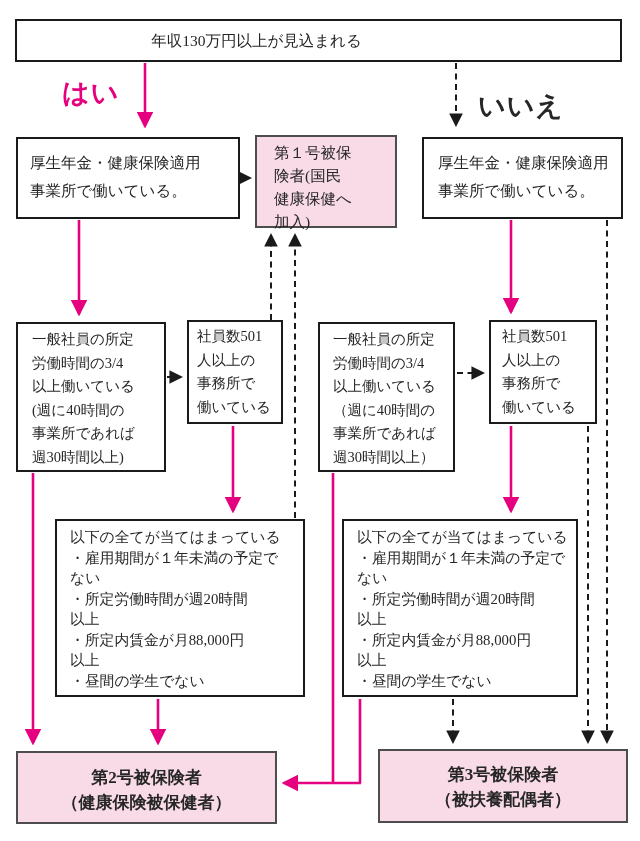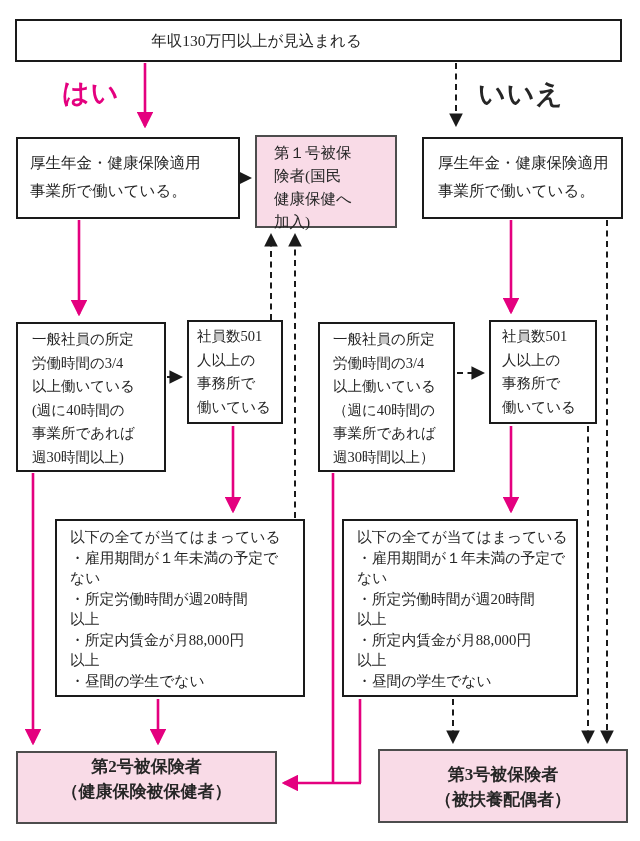--- a/index.html
+++ b/index.html
@@ -19,31 +19,31 @@
   .bl{stroke:var(--line-black);stroke-width:2;fill:none;stroke-dasharray:6 4.5;}
   .node{
     position:absolute;box-sizing:border-box;background:#fff;
     border:2px solid var(--line-black);
     white-space:pre-line;font-size:15px;line-height:23px;
   }
   .pinknode{background:var(--pink-fill);border:2.5px solid #4d4d4d;}
   .n-start{left:15px;top:19px;width:607px;height:43px;display:flex;align-items:center;justify-content:center;padding-right:124px;font-size:15.5px;}
   .branch-label{position:absolute;font-size:27px;font-weight:bold;letter-spacing:1px;}
   .lbl-yes{left:62px;top:75px;color:var(--accent-pink);}
-  .lbl-no{left:478px;top:76px;color:var(--text);}
+  .lbl-no{left:478px;top:88px;color:var(--text);}
   .n-lworkplace{left:16px;top:137px;width:224px;height:82px;padding:10px 0 0 12px;line-height:28px;font-size:15.5px;}
   .n-rworkplace{left:422px;top:137px;width:201px;height:82px;padding:10px 0 0 14px;line-height:28px;font-size:15.5px;}
   .n-cat1{left:255px;top:135px;width:142px;height:93px;padding:4px 16px 0 17px;line-height:23px;font-size:15.5px;}
   .n-lhours{left:16px;top:322px;width:150px;height:150px;padding:4px 0 0 14px;line-height:23.5px;font-size:14.5px;}
   .n-lemployees{left:187px;top:320px;width:96px;height:104px;padding:3px 0 0 8px;line-height:23.5px;font-size:14.5px;}
   .n-rhours{left:318px;top:322px;width:137px;height:150px;padding:4px 0 0 13px;line-height:23.5px;font-size:14.5px;}
   .n-remployees{left:489px;top:320px;width:108px;height:104px;padding:3px 0 0 11px;line-height:23.5px;font-size:14.5px;}
   .n-lconditions{left:55px;top:519px;width:250px;height:178px;padding:6px 0 0 13px;line-height:20.5px;font-size:14.8px;}
   .n-rconditions{left:342px;top:519px;width:236px;height:178px;padding:6px 0 0 13px;line-height:20.5px;font-size:14.8px;}
-  .n-cat2{left:16px;top:751px;width:261px;height:73px;text-align:center;font-weight:bold;font-size:17px;line-height:25px;padding-top:1px;}
+  .n-cat2{left:16px;top:751px;width:261px;height:73px;text-align:center;font-weight:bold;font-size:17px;line-height:25px;padding-top:12px;}
   .n-cat3{left:378px;top:749px;width:250px;height:74px;text-align:center;font-weight:bold;font-size:17px;line-height:25px;padding-top:11px;}
 </style>
 </head>
 <body>
 
 <div class="canvas">
 
   <svg class="arrows" width="640" height="841" viewBox="0 0 640 841" xmlns="http://www.w3.org/2000/svg">
     <defs>
       <marker id="mp" viewBox="0 0 10 10" refX="8.5" refY="5" markerWidth="6.4" markerHeight="6.4" orient="auto">

